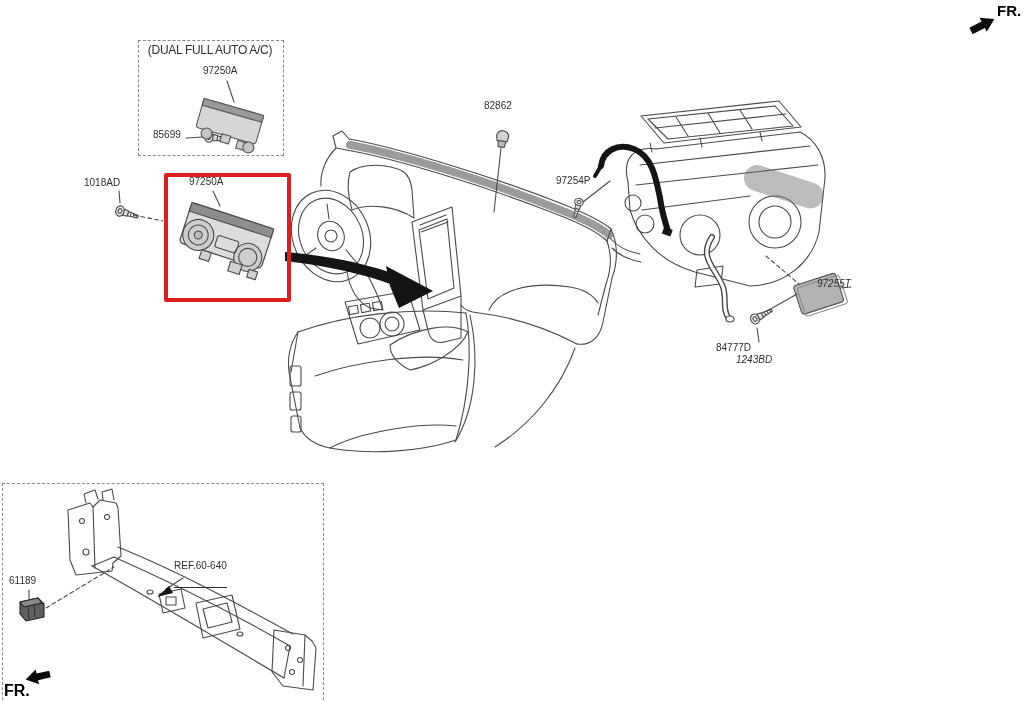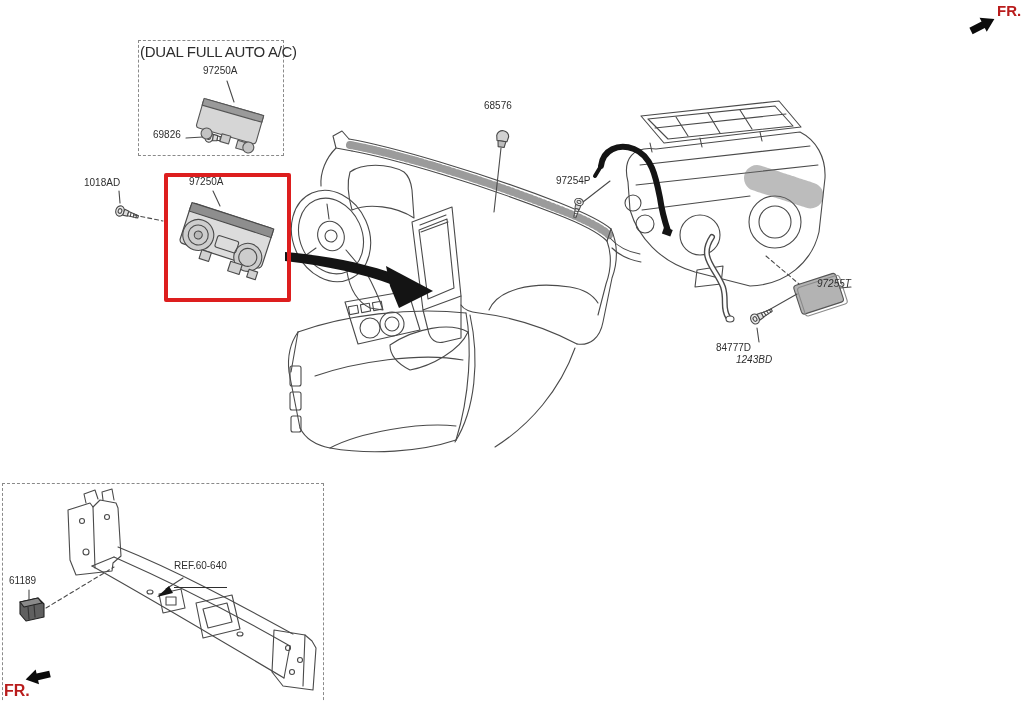--- a/index.html
+++ b/index.html
@@ -6,21 +6,21 @@
   #stage{
     position:relative;width:1024px;height:701px;background:#ffffff;
     overflow:hidden;font-family:"Liberation Sans",sans-serif;
   }
   #art{position:absolute;left:0;top:0;}
   .lbl{
     position:absolute;font-size:10px;color:#2e2e2e;white-space:nowrap;
     line-height:1.05;letter-spacing:0px;
   }
   .lbl.center{text-align:center;}
-  .fr{position:absolute;font-size:15px;font-weight:bold;color:#b91c1c;}
+  .fr{position:absolute;font-size:15px;font-weight:bold;color:#000000;}
   .dashed-box{
     position:absolute;border:1px dashed #8a8a8a;
   }
   .red-box{
     position:absolute;border:4px solid #dd1e1e;border-radius:2px;
   }
   .underline{border-bottom:1.3px solid #2e2e2e;padding-bottom:15px;}
 </style>
 </head>
 <body>
@@ -250,27 +250,27 @@
     </g>
 
     <use href="#fr-arrow" transform="translate(971,31) rotate(-27) scale(1.05)" fill="#0b0b0b" stroke="none"></use>
     <use href="#fr-arrow" transform="translate(50,674) rotate(167)" fill="#0b0b0b" stroke="none"></use>
   </svg>
 
   <div class="dashed-box" style="left:138px;top:40px;width:144px;height:114px;"></div>
   <div class="dashed-box" style="left:2px;top:483px;width:320px;height:230px;"></div>
   <div class="red-box" style="left:164px;top:173px;width:119px;height:121px;"></div>
 
-  <div class="lbl center" style="left:140px;top:44px;width:140px;font-size:15px;letter-spacing:-0.3px;">(DUAL FULL AUTO A/C)</div>
+  <div class="lbl center" style="left:140px;top:44px;width:140px;font-size:12px;letter-spacing:-0.3px;">(DUAL FULL AUTO A/C)</div>
   <div class="lbl" style="left:203px;top:66px;">97250A</div>
-  <div class="lbl" style="left:153px;top:130px;">69826</div>
+  <div class="lbl" style="left:153px;top:130px;">85699</div>
 
   <div class="lbl" style="left:84px;top:178px;">1018AD</div>
   <div class="lbl" style="left:189px;top:177px;">97250A</div>
-  <div class="lbl" style="left:484px;top:101px;">68576</div>
+  <div class="lbl" style="left:484px;top:101px;">82862</div>
   <div class="lbl" style="left:556px;top:176px;">97254P</div>
   <div class="lbl" style="left:817px;top:279px;font-style:italic;">97255T</div>
   <div class="lbl" style="left:716px;top:343px;">84777D</div>
   <div class="lbl" style="left:736px;top:355px;font-style:italic;">1243BD</div>
 
   <div class="lbl" style="left:9px;top:576px;">61189</div>
   <div class="lbl underline" style="left:174px;top:561px;">REF.60-640</div>
 
   <div class="fr" style="left:997px;top:2px;">FR.</div>
   <div class="fr" style="left:4px;top:682px;font-size:16px;">FR.</div>

